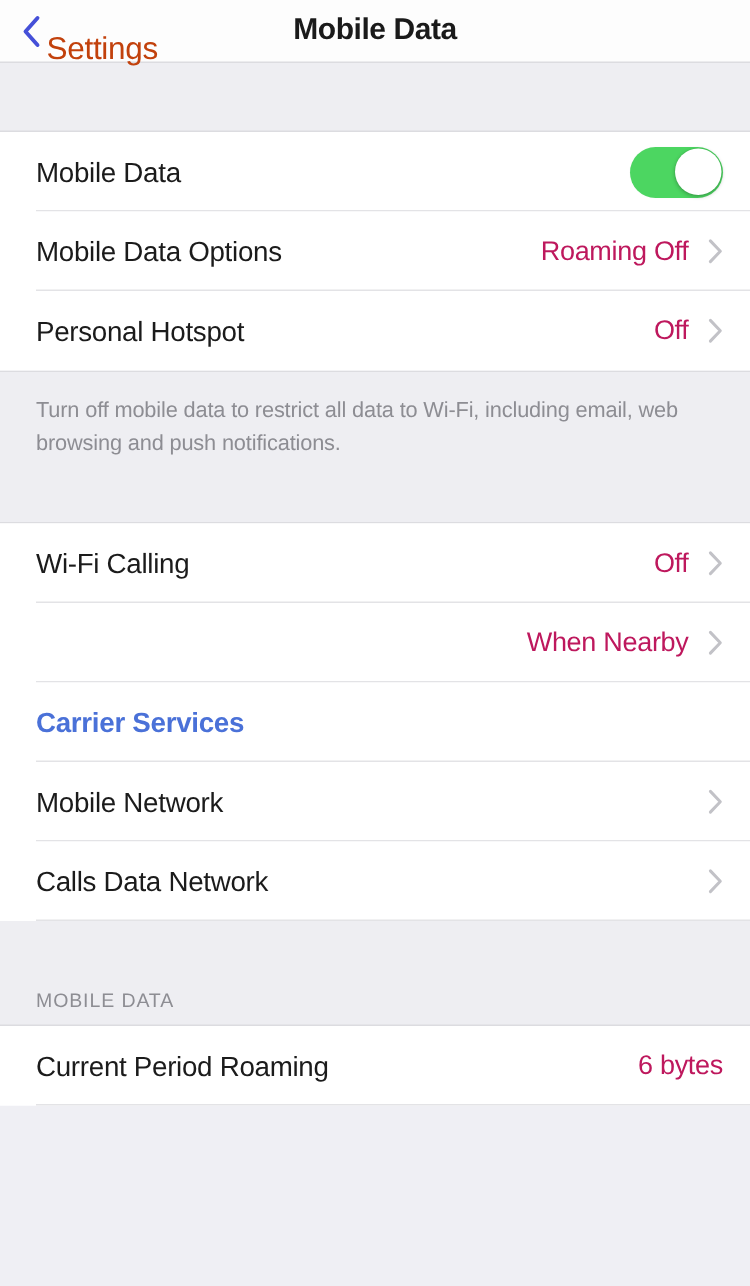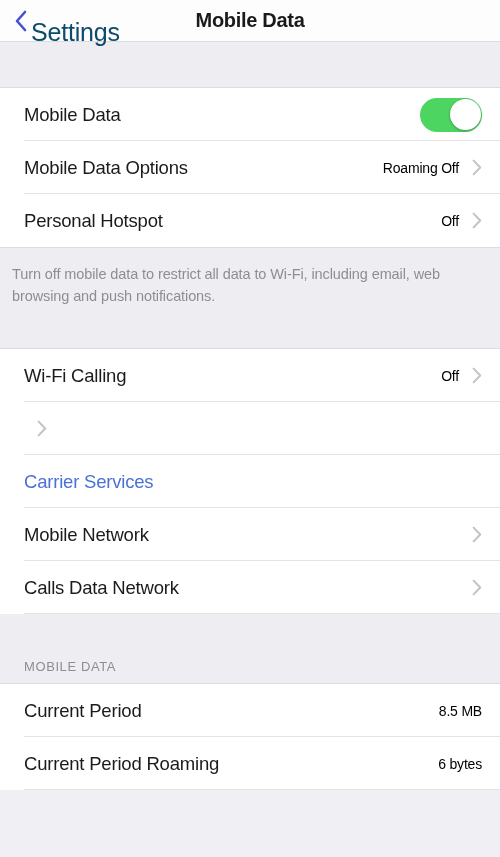--- a/index.html
+++ b/index.html
@@ -45,22 +45,22 @@
   }
 
   .chevron-back {
     width: 13px;
     height: 22px;
     flex: 0 0 auto;
     display: block;
   }
 
   .back-label {
-    font-size: 25px;
-    color: #0c4a6e;
+    font-size: 21px;
+    color: #c2410c;
     letter-spacing: -0.2px;
     line-height: 1;
     margin-top: 24px;
   }
 
   .nav-title {
     position: absolute;
     left: 0;
     right: 0;
     top: 0;
@@ -79,21 +79,21 @@
   .gap {
     background: #eeeef2;
     border-bottom: 1px solid #dcdce0;
   }
   .gap.top { height: 46px; }
 
   
   .footer-note {
     background: #eeeef2;
     border-top: 1px solid #dcdce0;
-    padding: 16px 24px 0 12px;
+    padding: 16px 24px 0 24px;
     height: 102px;
     border-bottom: 1px solid #dcdce0;
   }
   .footer-note p {
     font-size: 14.5px;
     line-height: 1.5;
     color: #8d8d93;
     letter-spacing: -0.1px;
   }
 
@@ -142,25 +142,26 @@
 
   .row-label {
     font-size: 18.5px;
     color: #1b1b1b;
     letter-spacing: -0.2px;
     flex: 1 1 auto;
     white-space: nowrap;
   }
   .row-label.link {
     color: #4a71d8;
+    font-weight: bold;
   }
 
   .row-value {
-    font-size: 14px;
-    color: #000000;
+    font-size: 18px;
+    color: #be185d;
     letter-spacing: -0.2px;
     white-space: nowrap;
     margin-left: auto;
   }
 
   .chevron-right {
     width: 10px;
     height: 17px;
     margin-left: 13px;
     flex: 0 0 auto;
@@ -244,20 +245,21 @@
 
     <div class="row tappable">
       <span class="row-label">Wi-Fi Calling</span>
       <span class="row-value">Off</span>
       <svg class="chevron-right" viewBox="0 0 10 17">
         <polyline points="1.6,1.6 8.2,8.5 1.6,15.4" fill="none" stroke="#c2c2c7" stroke-width="2" stroke-linecap="round" stroke-linejoin="round"></polyline>
       </svg>
     </div>
 
     <div class="row tappable">
+      <span class="row-value">When Nearby</span>
       <svg class="chevron-right" viewBox="0 0 10 17">
         <polyline points="1.6,1.6 8.2,8.5 1.6,15.4" fill="none" stroke="#c2c2c7" stroke-width="2" stroke-linecap="round" stroke-linejoin="round"></polyline>
       </svg>
     </div>
 
     <div class="row tappable">
       <span class="row-label link">Carrier Services</span>
     </div>
 
     <div class="row tappable">
@@ -276,24 +278,20 @@
 
 
   </div>
 
   <div class="section-header">
     <span>MOBILE DATA</span>
   </div>
 
   <div class="group">
 
-    <div class="row">
-      <span class="row-label">Current Period</span>
-      <span class="row-value">8.5 MB</span>
-    </div>
 
     <div class="row">
       <span class="row-label">Current Period Roaming</span>
       <span class="row-value">6 bytes</span>
     </div>
 
   </div>
 
 </div>
 

